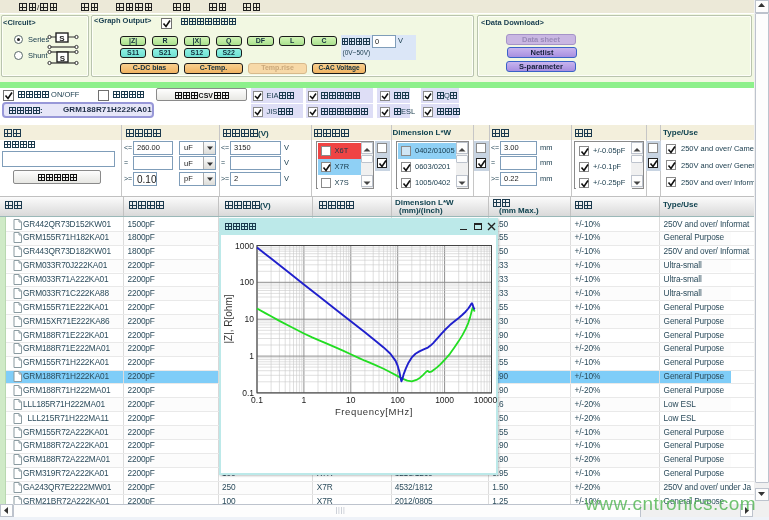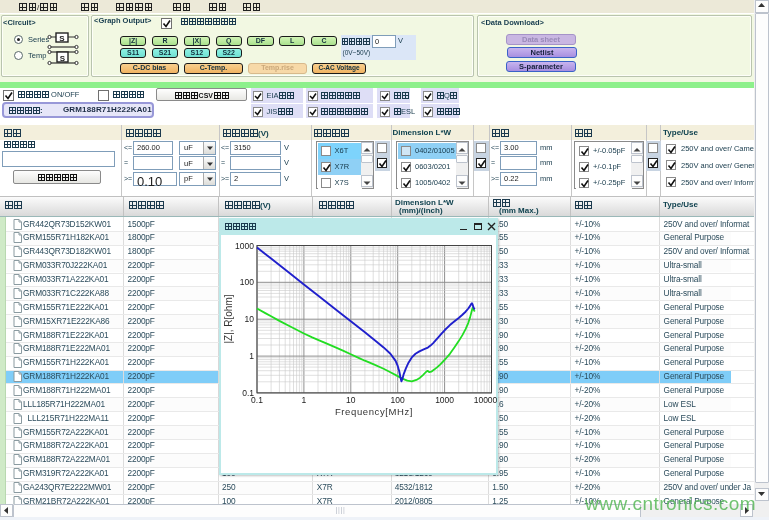--- a/index.html
+++ b/index.html
@@ -61,21 +61,21 @@
 </div>
 
 <div class="ab" style="left:0;top:14px;width:754px;height:68px;background:#f2f8e2"></div>
 
 <div class="gb" style="left:1px;top:15px;width:88px;height:62px"></div>
 <div class="glabel" style="left:3px;top:19px">&lt;Circuit&gt;</div>
 <div class="ab" style="left:14px;top:35px;width:9px;height:9px;border:1px solid #5a6a6a;border-radius:50%;background:#fff"></div>
 <div class="ab" style="left:17px;top:38px;width:3px;height:3px;border-radius:50%;background:#222"></div>
 <div class="ab" style="left:28px;top:35.5px;font-size:7.5px;color:#16394a">Series</div>
 <div class="ab" style="left:14px;top:51px;width:9px;height:9px;border:1px solid #5a6a6a;border-radius:50%;background:#fff"></div>
-<div class="ab" style="left:28px;top:51.5px;font-size:7.5px;color:#16394a">Temp</div>
+<div class="ab" style="left:28px;top:51.5px;font-size:7.5px;color:#16394a">Shunt</div>
 <svg class="ab" style="left:47px;top:31px" width="32" height="19" viewBox="0 0 32 19">
 <line x1="2" y1="6" x2="30" y2="6" stroke="#333" stroke-width="1"></line>
 <rect x="9" y="2" width="12" height="9" fill="#fff" stroke="#222" stroke-width="1.4"></rect>
 <text x="15" y="10" font-size="8" font-weight="bold" fill="#222" text-anchor="middle">S</text>
 <circle cx="2.5" cy="6" r="1.6" fill="#fff" stroke="#333"></circle>
     <circle cx="29.5" cy="6" r="1.6" fill="#fff" stroke="#333"></circle>
 <line x1="2" y1="16" x2="30" y2="16" stroke="#333" stroke-width="1.2"></line>
 <circle cx="2.5" cy="16" r="1.6" fill="#fff" stroke="#333"></circle>
     <circle cx="29.5" cy="16" r="1.6" fill="#fff" stroke="#333"></circle>
 </svg>
@@ -220,39 +220,39 @@
       </svg>
     </div></div>
 <div class="ab" style="left:124px;top:159.1px;font-size:7px;color:#16394a">=</div>
 <div class="inp" style="left:133px;top:156.1px;width:40px;height:14px;font-size:7.5px;color:#222;padding:2.5px 0 0 3px"></div>
 <div class="inp" style="left:179px;top:156.1px;width:37px;height:14px;font-size:7.5px;color:#222;padding:2.5px 0 0 4px">uF<div class="ab" style="right:0;top:0;width:12px;height:12px;background:linear-gradient(#fdfdfd,#dcdcd8);border-left:1px solid #aaa">
       <svg width="8" height="8" viewBox="0 0 8 8" style="display:block;margin:2.5px auto 0">
         <path d="M1 2.5L4 6l3-3.5z" fill="#333"></path>
       </svg>
     </div></div>
 <div class="ab" style="left:124px;top:174.7px;font-size:7px;color:#16394a">&gt;=</div>
-<div class="inp" style="left:133px;top:171.7px;width:44px;height:14px;font-size:13px;color:#222;padding:2.5px 0 0 3px">0.10</div>
+<div class="inp" style="left:133px;top:171.7px;width:24px;height:14px;font-size:10px;color:#222;padding:2.5px 0 0 3px">0.10</div>
 <div class="inp" style="left:179px;top:171.7px;width:37px;height:14px;font-size:7.5px;color:#222;padding:2.5px 0 0 4px">pF<div class="ab" style="right:0;top:0;width:12px;height:12px;background:linear-gradient(#fdfdfd,#dcdcd8);border-left:1px solid #aaa">
       <svg width="8" height="8" viewBox="0 0 8 8" style="display:block;margin:2.5px auto 0">
         <path d="M1 2.5L4 6l3-3.5z" fill="#333"></path>
       </svg>
     </div></div>
 <span class="ab" style="left:222px;top:129px"><span class="K"></span><span class="K"></span><span class="K"></span><span class="K"></span><b style="font-size:8px;color:#10424f">(V)</b></span>
 <div class="ab" style="left:221px;top:143.5px;font-size:7px;color:#16394a">&lt;=</div>
 <div class="inp" style="left:230px;top:140.5px;width:51px;height:14px;font-size:7.5px;color:#222;padding:2.5px 0 0 3px">3150</div>
 <div class="ab" style="left:284px;top:143.5px;font-size:7.5px;color:#16394a">V</div>
 <div class="ab" style="left:221px;top:159.1px;font-size:7px;color:#16394a">=</div>
 <div class="inp" style="left:230px;top:156.1px;width:51px;height:14px;font-size:7.5px;color:#222;padding:2.5px 0 0 3px"></div>
 <div class="ab" style="left:284px;top:159.1px;font-size:7.5px;color:#16394a">V</div>
 <div class="ab" style="left:221px;top:174.7px;font-size:7px;color:#16394a">&gt;=</div>
 <div class="inp" style="left:230px;top:171.7px;width:51px;height:14px;font-size:7.5px;color:#222;padding:2.5px 0 0 3px">2</div>
 <div class="ab" style="left:284px;top:174.7px;font-size:7.5px;color:#16394a">V</div>
 <span class="ab" style="left:313px;top:129px"><span class="K"></span><span class="K"></span><span class="K"></span><span class="K"></span></span>
 <div class="ab" style="left:315.5px;top:141px;width:58.5px;height:48px;background:#fff;border:1px solid #8a8a8a">
-    <div class="ab" style="left:1px;top:1.0px;width:44.5px;height:16.0px;background:#7dd3fc">
+    <div class="ab" style="left:1px;top:1.0px;width:44.5px;height:16.0px;background:#ef4444">
       <div class="cbs" style="left:3px;top:3.0px;background:#fff"></div>
       <div class="ab" style="left:17px;top:4.0px;font-size:7.5px;color:#16394a;white-space:nowrap">X6T</div>
     </div>
     <div class="ab" style="left:1px;top:17.0px;width:44.5px;height:16.0px;background:#8fd0f5">
       <div class="cbs" style="left:3px;top:3.0px;background:#fff">
         <svg width="9" height="9">
           <path d="M1.5 4.5l2.5 3 4-6" stroke="#111" fill="none" stroke-width="1.6"></path>
         </svg>
       </div>
       <div class="ab" style="left:17px;top:4.0px;font-size:7.5px;color:#16394a;white-space:nowrap">X7R</div>

